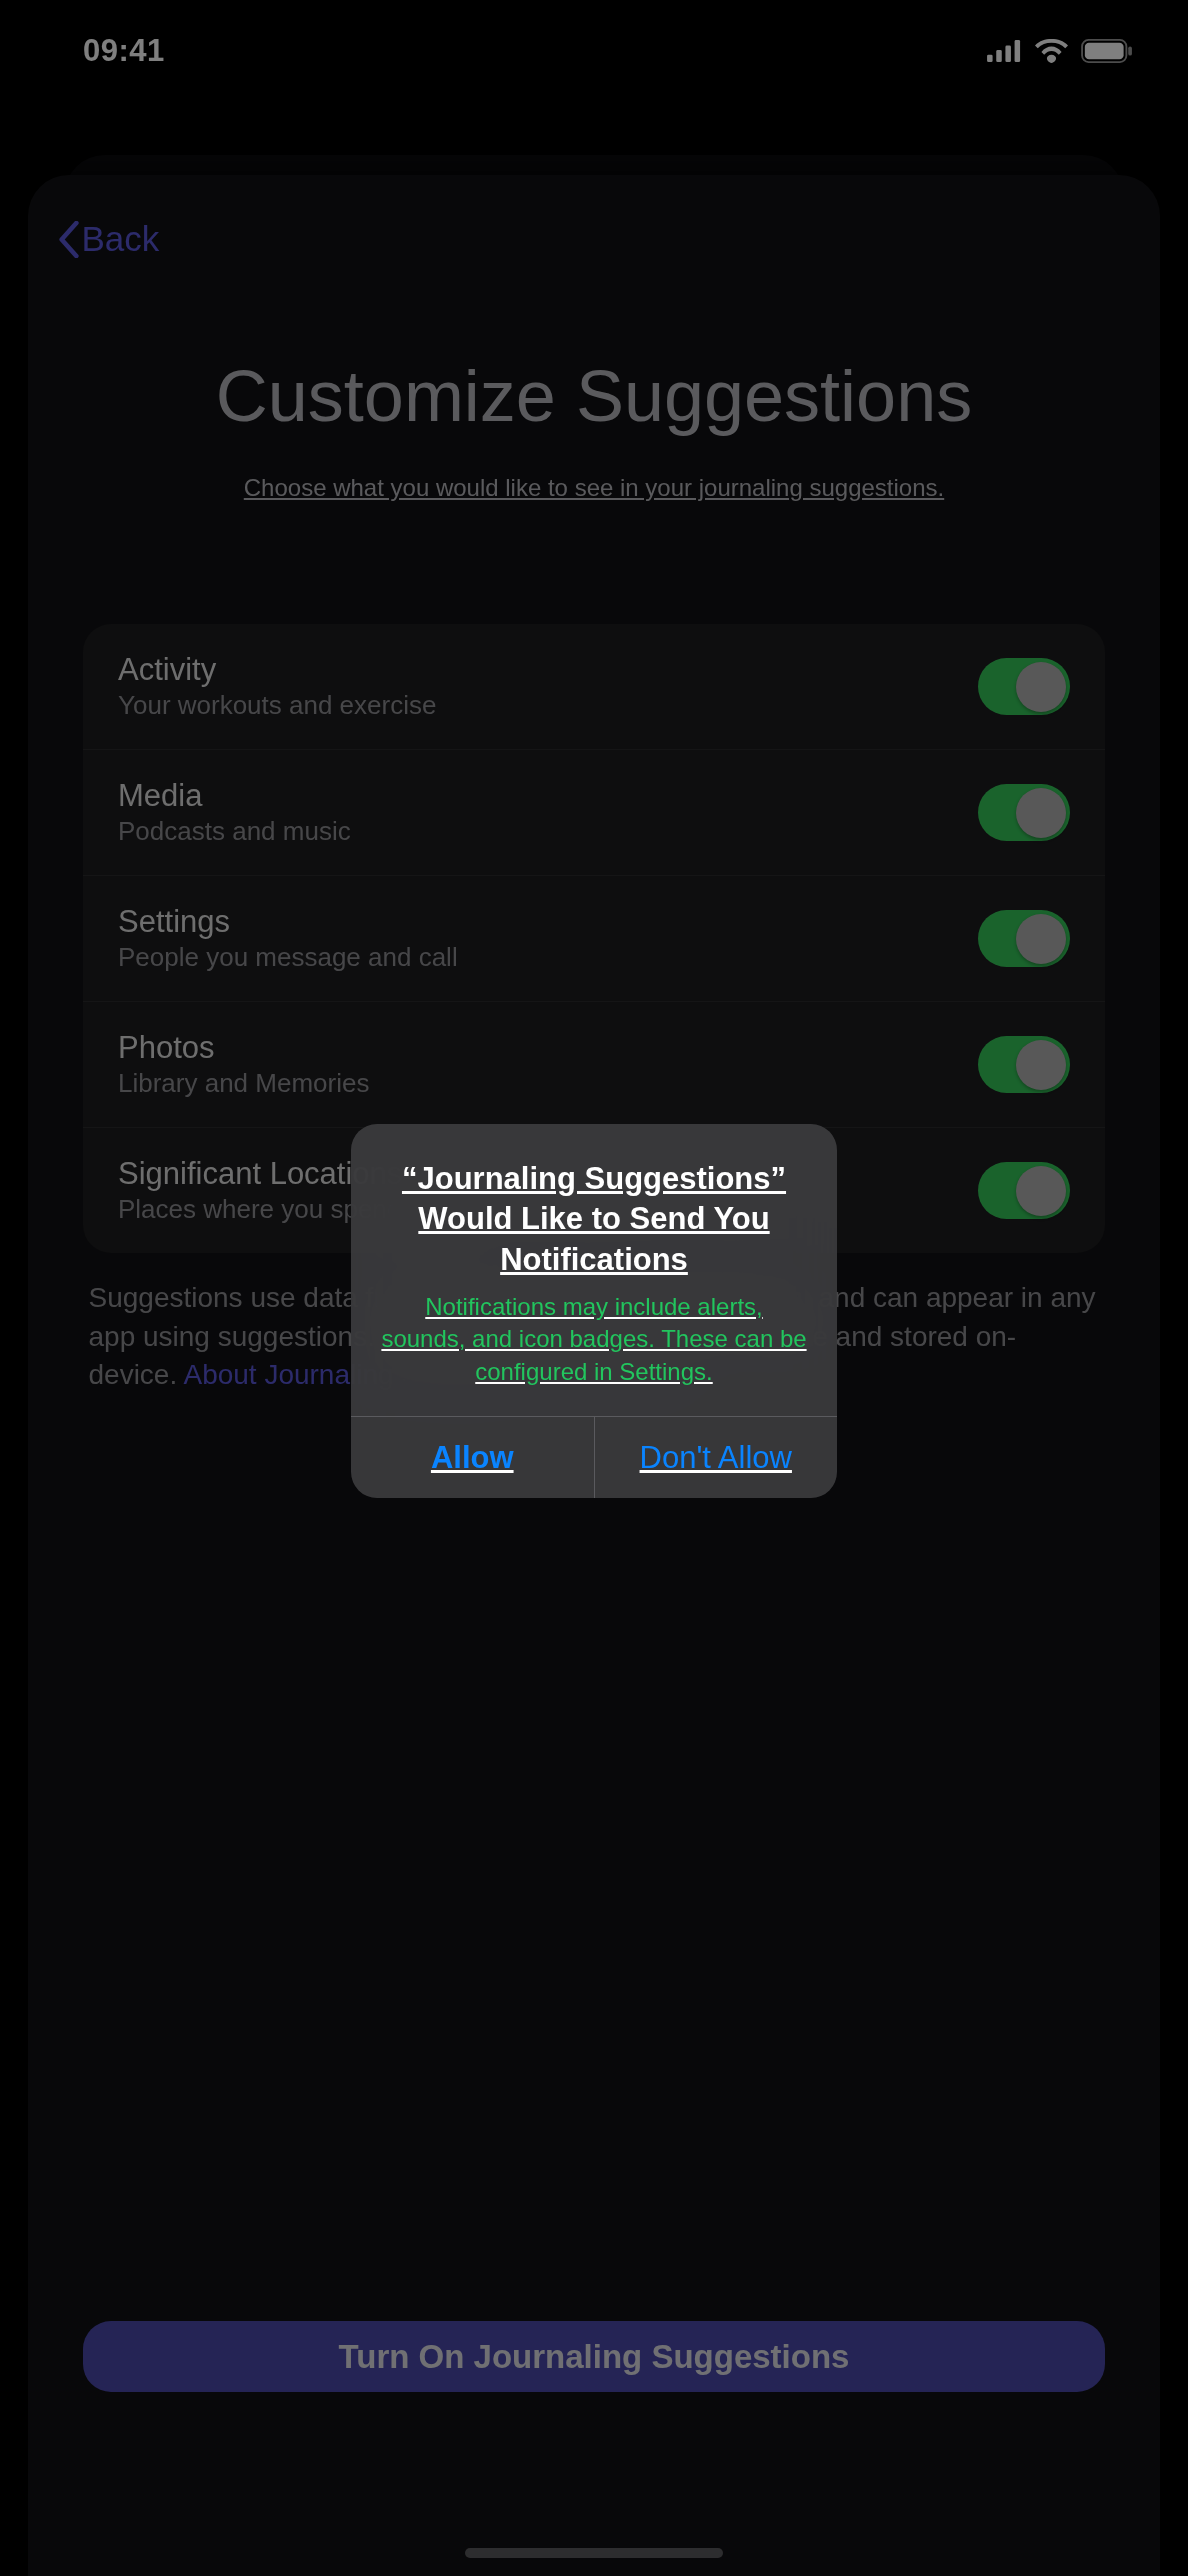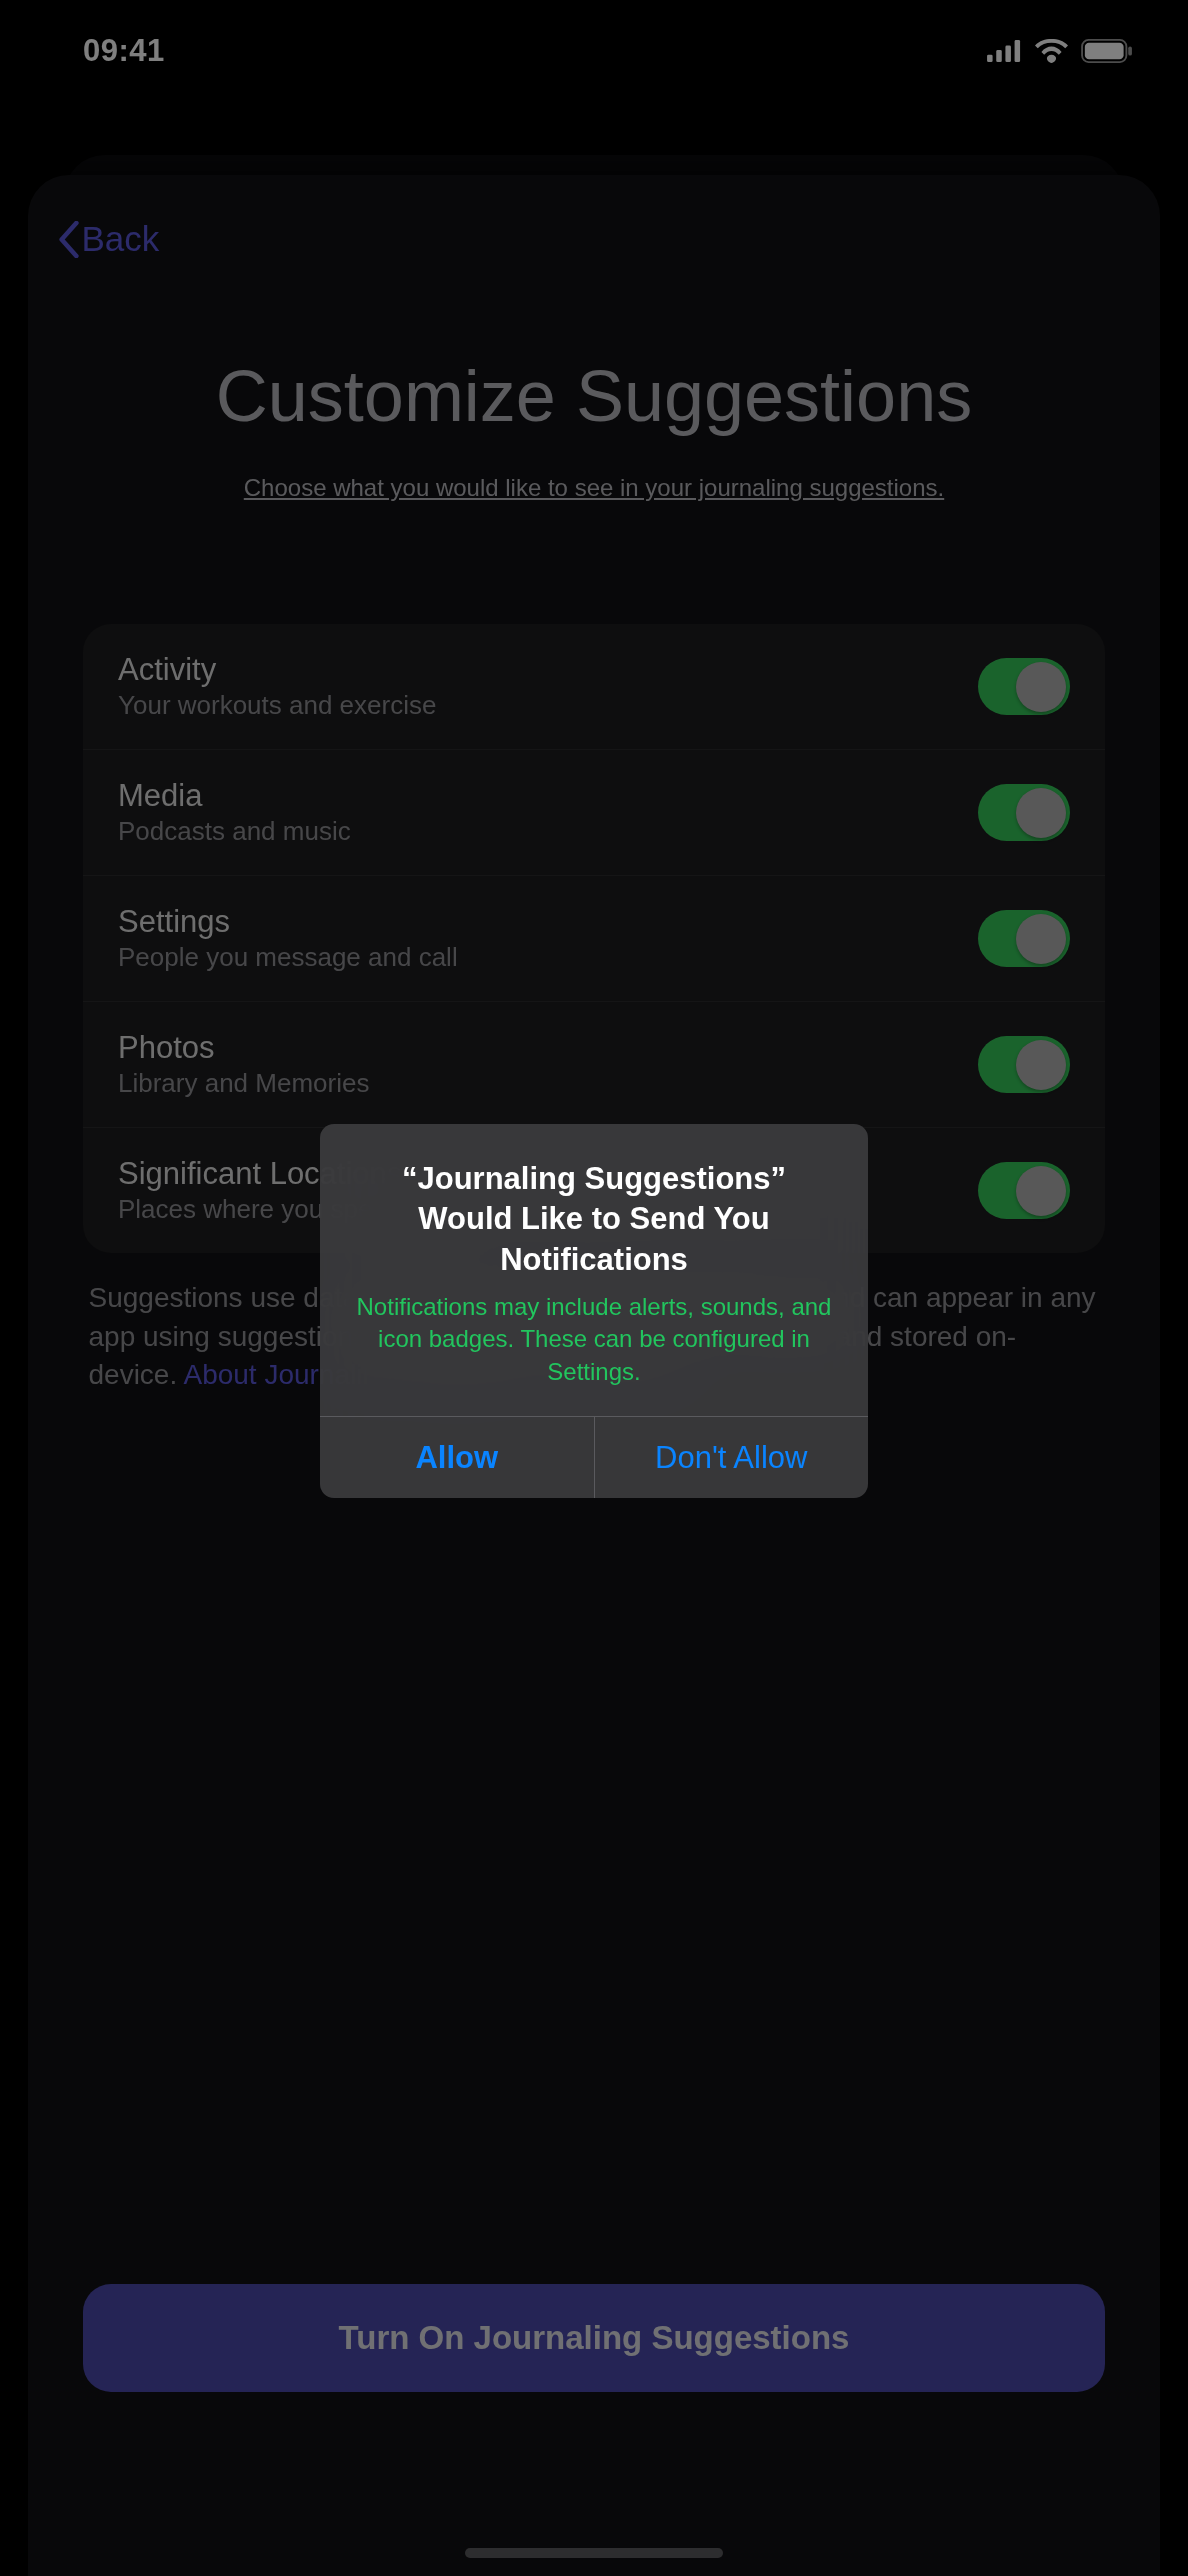--- a/index.html
+++ b/index.html
@@ -153,21 +153,21 @@
       padding: 0 5.5px;
     }
     .footer-link {
       color: #5856d6;
     }
     .primary-btn {
       position: absolute;
       bottom: 184px;
       left: 55px;
       right: 55px;
-      height: 108px;
+      height: 71px;
       background: #4a48ab;
       border-radius: 28px;
       display: flex;
       align-items: center;
       justify-content: center;
       font-size: 33px;
       font-weight: 600;
       color: #e0e0e6;
     }
     .home-indicator {
@@ -184,26 +184,27 @@
       position: absolute;
       inset: 0;
       background: rgba(0,0,0,0.50);
       z-index: 5;
     }
     .alert {
       position: absolute;
       top: 1124px;
       left: 50%;
       transform: translateX(-50%);
-      width: 548px;
+      width: 486px;
       background: rgba(60,60,62,0.92);
       backdrop-filter: blur(28px);
-      border-radius: 14px;
+      border-radius: 26px;
       overflow: hidden;
       z-index: 10;
+      text-decoration: underline;
     }
     .alert-body {
       padding: 35px 29.5px 28px;
       text-align: center;
     }
     .alert-title {
       font-size: 31px;
       font-weight: 600;
       color: #fff;
       line-height: 1.3;

